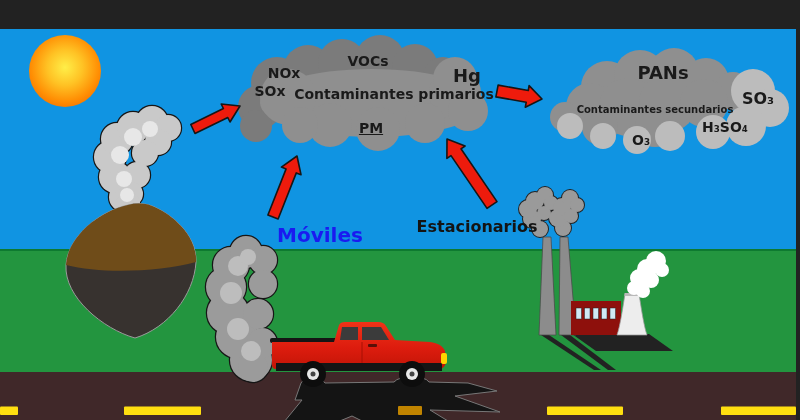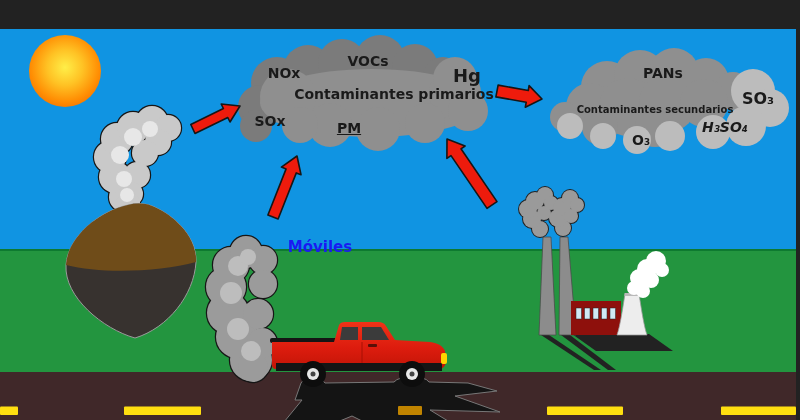--- a/index.html
+++ b/index.html
@@ -294,24 +294,25 @@
       <polygon class="f-arrow" points="195,104.5 227.8,88.5 230,93 240,77 221.2,75 223.4,79.5 190.8,95.5"></polygon>
       <polygon class="f-arrow" points="278.1,190 296.3,143.9 301,145.7 297,127 281.4,138.1 286.1,139.9 267.9,186"></polygon>
       <polygon class="f-arrow" points="497,172.6 461,119.8 465.1,117 447,110 446.9,129.4 451,126.6 487,179.4"></polygon>
       <polygon class="f-arrow" points="495.9,67.9 526.2,73.3 525.3,78.2 542,70 529.1,56.6 528.3,61.5 498.1,56.1"></polygon>
     </g>
   </svg>
 
   <div class="lbl" style="left:284px;top:44px;font-size:14px;">NOx</div>
   <div class="lbl" style="left:368px;top:32px;font-size:14px;">VOCs</div>
   <div class="lbl" style="left:467px;top:47px;font-size:18px;">Hg</div>
-  <div class="lbl" style="left:270px;top:92px;font-size:14px;">SOx</div>
-  <div class="lbl" style="left:349px;top:99px;font-size:14px;text-decoration:underline;">PM</div>
+  <div class="lbl" style="left:270px;top:62px;font-size:14px;">SOx</div>
+  <div class="lbl" style="left:371px;top:99px;font-size:14px;text-decoration:underline;">PM</div>
   <div class="lbl" style="left:394px;top:65px;font-size:14px;">Contaminantes primarios</div>
 
-  <div class="lbl" style="left:663px;top:44px;font-size:14px;">PANs</div>
+  <div class="lbl" style="left:663px;top:44px;font-size:18px;">PANs</div>
   <div class="lbl" style="left:758px;top:70px;font-size:16px;">SO₃</div>
   <div class="lbl" style="left:655px;top:81px;font-size:10px;">Contaminantes secundarios</div>
-  <div class="lbl" style="left:725px;top:98px;font-size:14px;font-style:italic;">H₃SO₄</div>
+  <div class="lbl" style="left:725px;top:98px;font-size:14px;">H₃SO₄</div>
   <div class="lbl" style="left:641px;top:111px;font-size:14px;">O₃</div>
 
-  <div class="lbl blue" style="left:320px;top:218px;font-size:15px;">Móviles</div>
+  <div class="lbl blue" style="left:320px;top:206px;font-size:20px;">Móviles</div>
+  <div class="lbl" style="left:477px;top:198px;font-size:16px;color:#141414;">Estacionarios</div>
 </div>
 
 </body></html>

